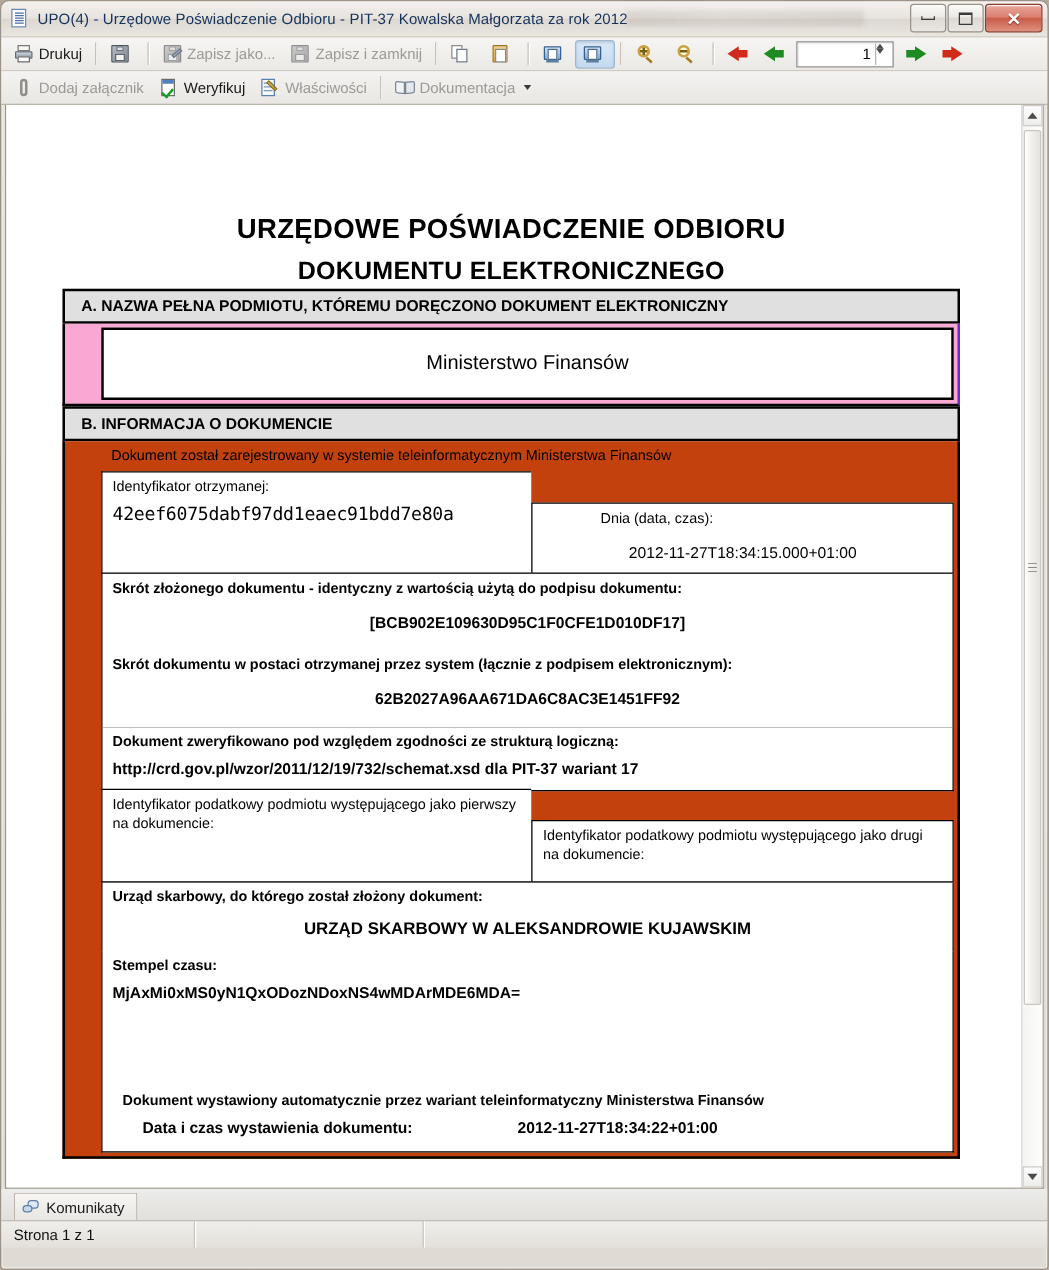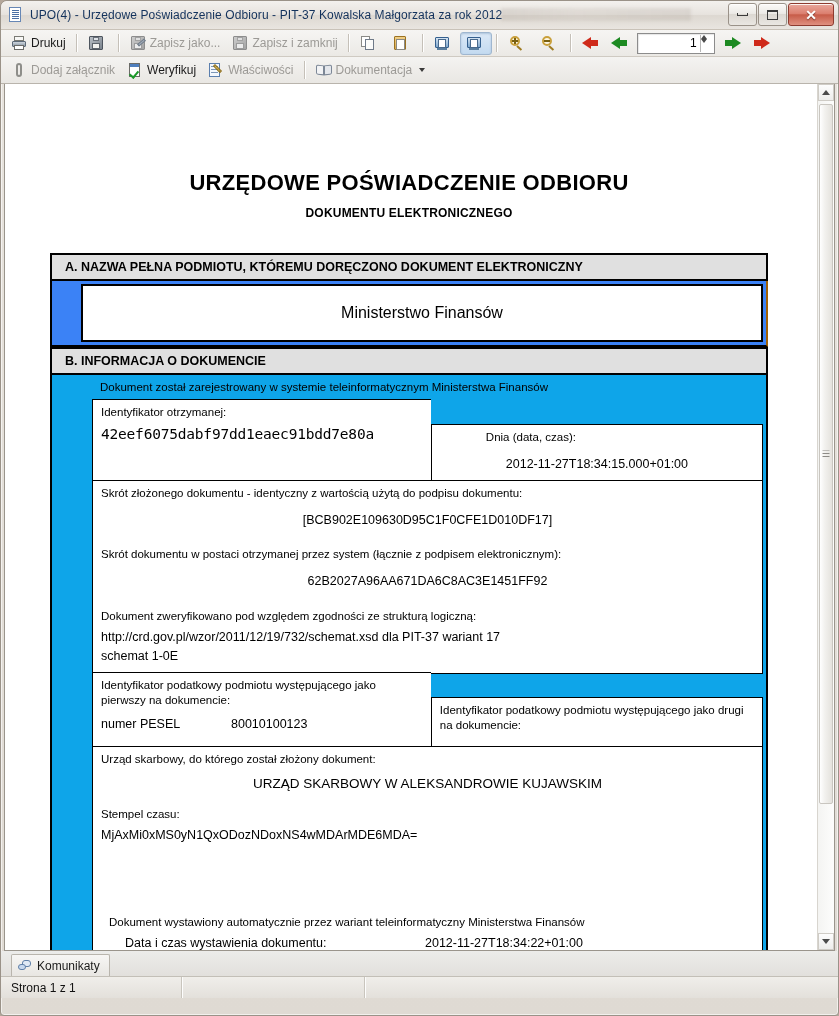--- a/index.html
+++ b/index.html
@@ -309,67 +309,68 @@
   .form-title {
     text-align: center;
     font-size: 22px;
     font-weight: bold;
     letter-spacing: 0.3px;
     margin-bottom: 10px;
     margin-top: 16px;
   }
   .form-subtitle {
     text-align: center;
-    font-size: 12px;
+    font-size: 20px;
     font-weight: bold;
     letter-spacing: 0.2px;
-    margin-bottom: 33px;
+    margin-bottom: 2px;
   }
 
   .sec-head {
     border: 2px solid #000;
     background: #e0e0e0;
     font-size: 12.5px;
     font-weight: bold;
     padding: 5px 0 5px 13px;
     box-sizing: border-box;
   }
   .sec-a-wrap {
     border-left: 2px solid #000;
-    border-right: 2px solid #a16207;
+    border-right: 2px solid #6d28d9;
     border-bottom: 2px solid #000;
-    background: #3b82f6;
+    background: #f9a8d4;
     padding: 3px 3px 3px 29px;
     box-sizing: border-box;
   }
   .org-box {
     border: 2px solid #000;
     background: #ffffff;
     height: 54px;
     display: flex; align-items: center; justify-content: center;
     font-size: 16px;
   }
 
   .sec-b-body {
     border-left: 2px solid #000;
     border-right: 2px solid #000;
     border-bottom: 2px solid #000;
-    background: #0ea5e9;
-    padding: 0 3px 3px 40px;
+    background: #c2410c;
+    padding: 0 3px 3px 29px;
     box-sizing: border-box;
   }
   .note-row {
     font-size: 11.5px;
     padding: 6px 0 6px 8px;
   }
   .cell {
     border: 1.5px solid #000;
     background: #ffffff;
     box-sizing: border-box;
     padding: 5px 8px 6px 8px;
+    font-weight: bold;
   }
   .cell + .cell { border-top: 0; }
   .lbl { font-size: 11.5px; line-height: 15px; }
   .val-center { text-align: center; font-size: 12.5px; padding: 8px 0 3px; }
   .val-mono {
     font-family: "DejaVu Sans Mono", monospace;
     font-size: 14.5px;
     letter-spacing: -0.2px;
     padding-top: 6px;
     white-space: nowrap;
@@ -420,21 +421,21 @@
   .statusbar {
     height: 21px;
     display: flex;
     align-items: center;
     background: linear-gradient(to bottom,#f0eeea,#e3e0db);
     border-top: 1px solid #c3bfb7;
     font-size: 12px;
     color: #111;
   }
   .sb-cell { height: 100%; display:flex; align-items:center; padding-left: 10px; box-sizing:border-box;}
-  .sb-cell.c1 { width: 181px; border-right: 1px solid #c9c5bd; box-shadow: 1px 0 0 #fdfdfd;}
+  .sb-cell.c1 { width: 155px; border-right: 1px solid #c9c5bd; box-shadow: 1px 0 0 #fdfdfd;}
   .sb-cell.c2 { width: 183px; border-right: 1px solid #c9c5bd; box-shadow: 1px 0 0 #fdfdfd;}
   .sb-cell.c3 { flex: 1; }
 </style>
 </head>
 <body>
 
 <div class="window">
 
   <div class="titlebar">
     <div class="title-icon">
@@ -667,30 +668,25 @@
           </div>
 
           <div class="cell" style="margin-top:-1.5px;">
             <div class="lbl">Skrót dokumentu w postaci otrzymanej przez system (łącznie z podpisem elektronicznym):</div>
             <div class="val-center" style="padding:12px 0 10px;">62B2027A96AA671DA6C8AC3E1451FF92</div>
           </div>
 
           <div class="cell" style="margin-top:-1.5px;">
             <div class="lbl">Dokument zweryfikowano pod względem zgodności ze strukturą logiczną:</div>
             <div class="schema-lines">http://crd.gov.pl/wzor/2011/12/19/732/schemat.xsd dla PIT-37 wariant 17</div>
-            <div class="schema-lines" style="padding-top:0;">schemat 1-0E</div>
           </div>
 
           <div class="two-col tight">
             <div class="cc left ident-row">
               <div class="lbl">Identyfikator podatkowy podmiotu występującego jako pierwszy na dokumencie:</div>
-              <div class="pesel-row">
-                <span class="k">numer PESEL</span>
-                <span>80010100123</span>
-              </div>
             </div>
             <div class="cc right ident-row">
               <div class="lbl">Identyfikator podatkowy podmiotu występującego jako drugi na dokumencie:</div>
             </div>
           </div>
 
           <div class="cell" style="margin-top:-1.5px;">
             <div class="lbl">Urząd skarbowy, do którego został złożony dokument:</div>
             <div class="us-val">URZĄD SKARBOWY W ALEKSANDROWIE KUJAWSKIM</div>
           </div>

